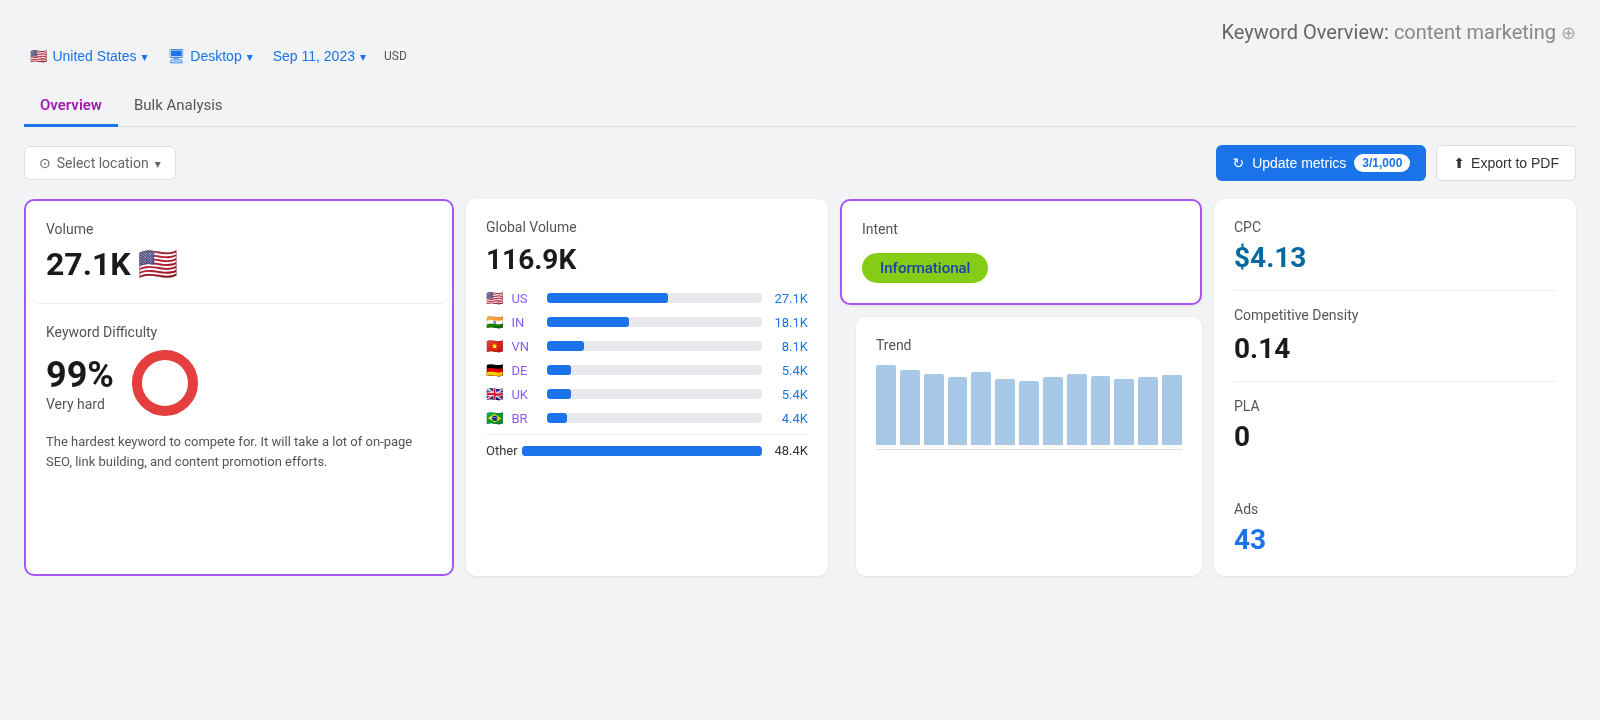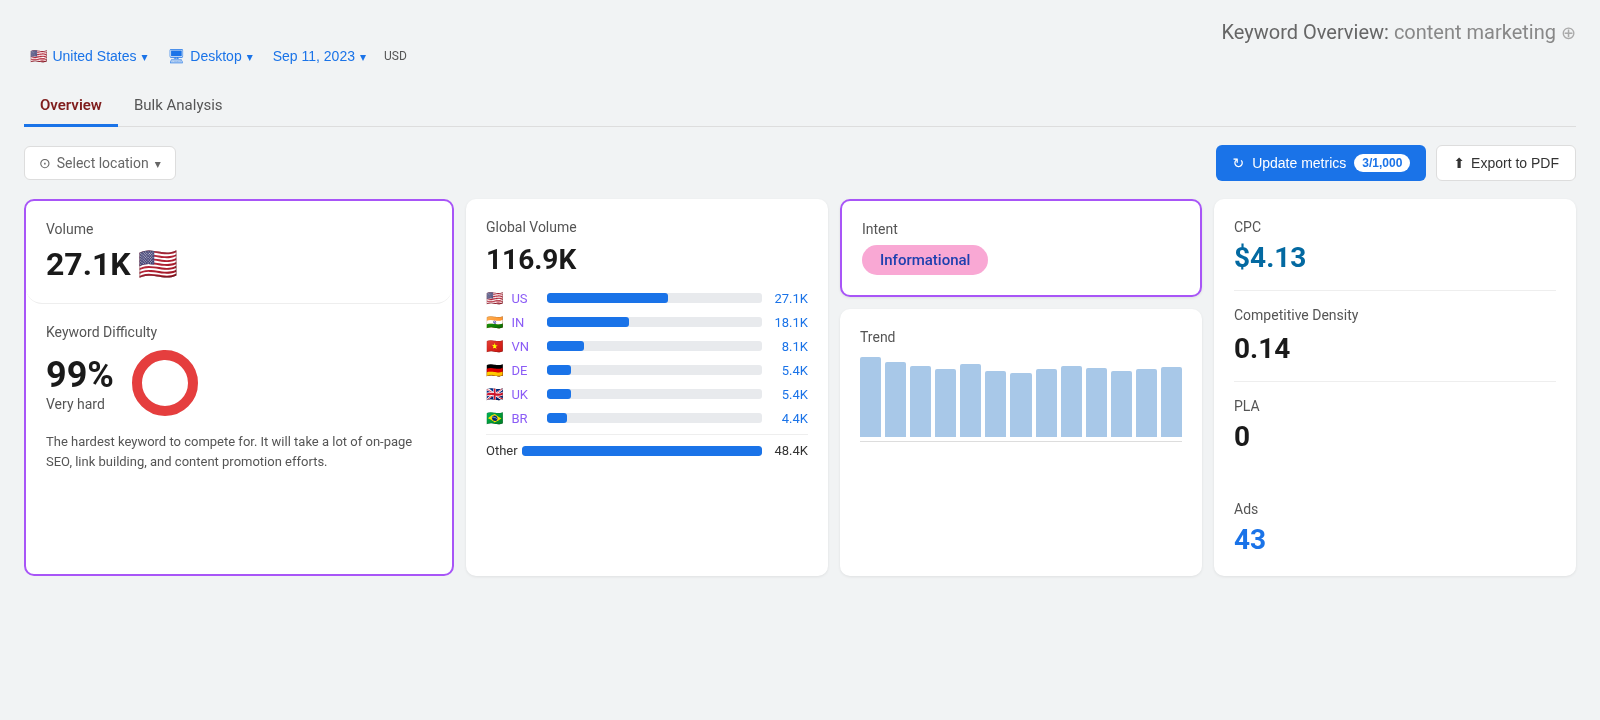--- a/index.html
+++ b/index.html
@@ -58,21 +58,21 @@
     }
     .tab {
       padding: 10px 16px;
       font-size: 15px;
       color: #555;
       cursor: pointer;
       border-bottom: 3px solid transparent;
       margin-bottom: -1px;
     }
     .tab.active {
-      color: #7f1d1d;
+      color: #a21caf;
       font-weight: 600;
       border-bottom: 3px solid #1a73e8;
     }
 
     .toolbar {
       display: flex;
       align-items: center;
       justify-content: space-between;
       margin-bottom: 18px;
     }
@@ -250,35 +250,36 @@
     }
     .intent-card {
       background: #fff;
       border-radius: 10px;
       padding: 20px;
       box-shadow: 0 1px 3px rgba(0,0,0,0.08);
       border: 2px solid #a855f7;
     }
     .intent-badge {
       display: inline-block;
-      background: #f9a8d4;
+      background: #84cc16;
       color: #1e40af;
       border-radius: 20px;
       padding: 6px 18px;
       font-size: 15px;
       font-weight: 500;
-      margin-top: 0;
+      margin-top: 8px;
     }
 
     .trend-card {
       background: #fff;
       border-radius: 10px;
       padding: 20px;
       box-shadow: 0 1px 3px rgba(0,0,0,0.08);
       flex: 1;
+      margin-left: 16px;
     }
     .trend-label {
       font-size: 14px;
       color: #555;
       margin-bottom: 12px;
     }
     .trend-chart {
       display: flex;
       align-items: flex-end;
       gap: 4px;

